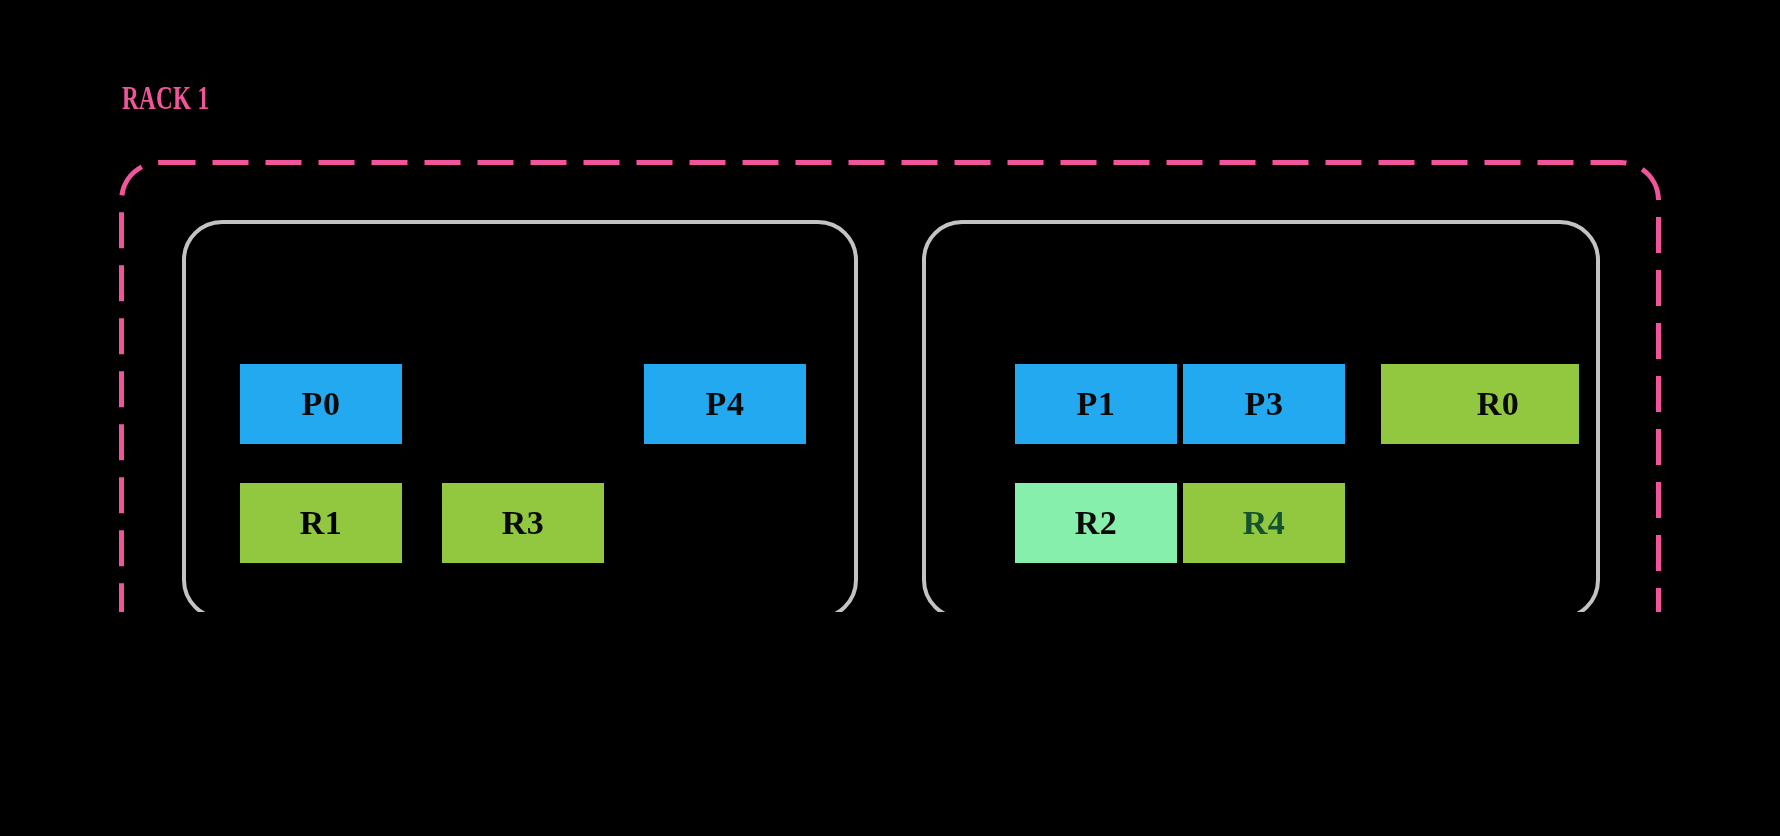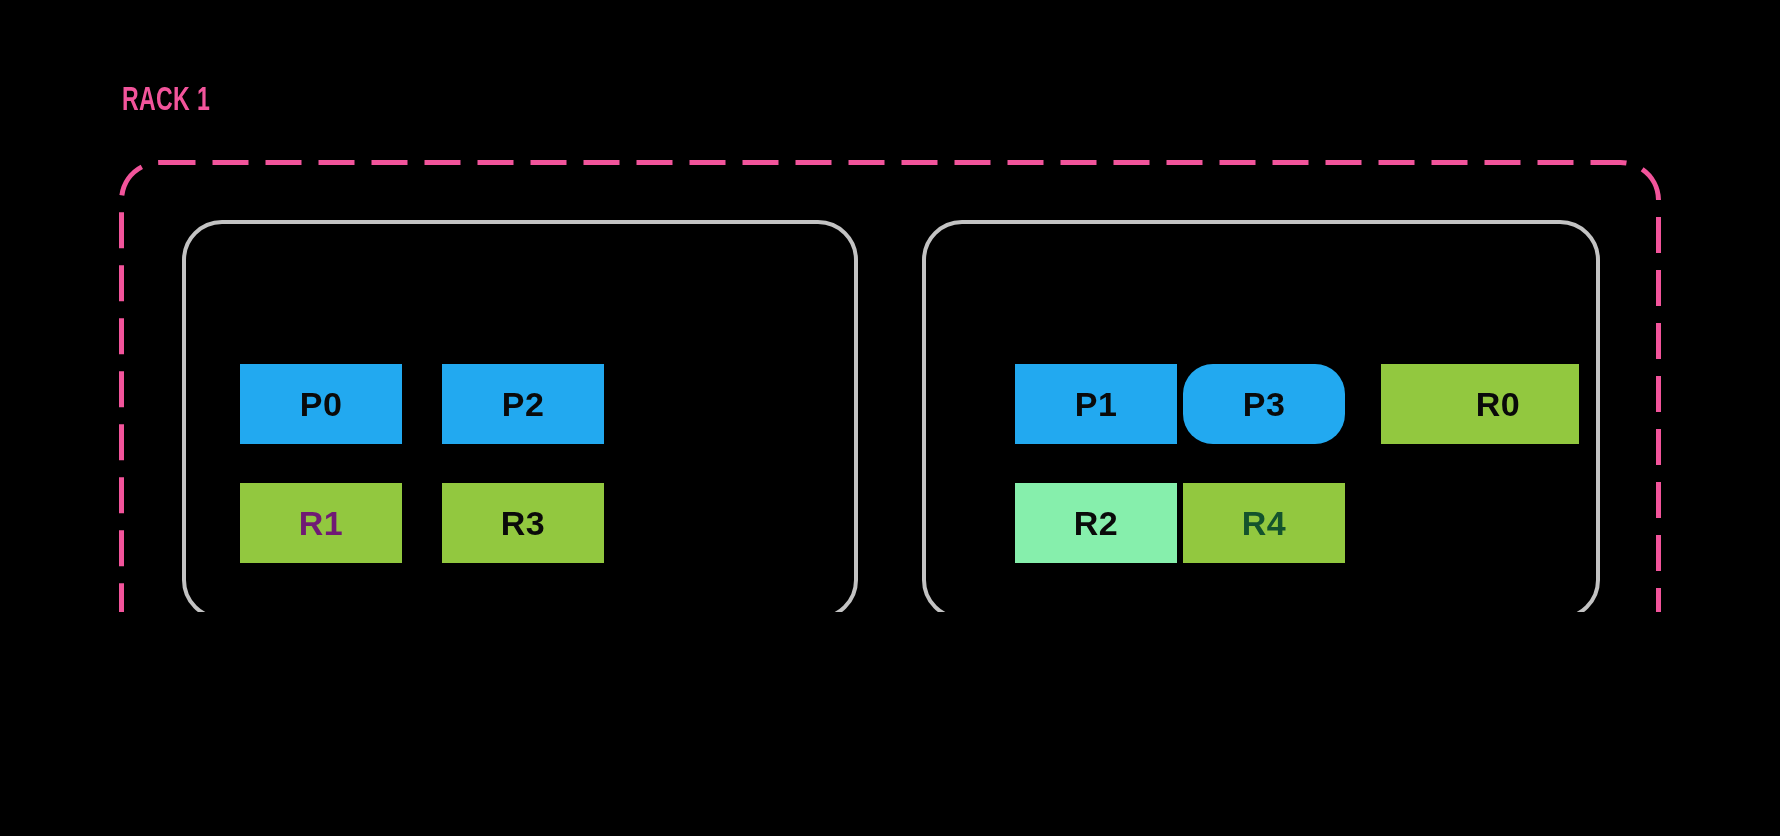--- a/index.html
+++ b/index.html
@@ -6,21 +6,21 @@
     margin: 0;
     padding: 0;
     background: #000000;
   }
   .canvas {
     position: relative;
     width: 1780px;
     height: 612px;
     background: #000000;
     overflow: hidden;
-    font-family: Liberation Sans, sans-serif;
+    font-family: Liberation Serif, serif;
   }
   .rack-label {
     position: absolute;
     left: 122px;
     top: 82px;
     font-size: 33px;
     line-height: 33px;
     font-weight: bold;
     letter-spacing: 0.5px;
     transform: scaleX(0.70);
@@ -76,30 +76,30 @@
   <svg class="rack-border-svg" viewBox="0 0 1780 836">
     <rect x="121.5" y="162.5" width="1537" height="590" rx="38" fill="none" stroke-width="5" stroke-dasharray="36 17" stroke="#F2549B"></rect>
   </svg>
 
   <div class="host host-1" style="border-color: rgb(195, 195, 195);"></div>
 
   <div class="host host-2" style="border-color: rgb(195, 195, 195);"></div>
 
   <div class="node row-top n-h1-c1" style="background: rgb(34, 169, 240); color: rgb(10, 10, 10); text-align: right;">P0</div>
 
-  <div class="node row-top n-h1-c2" style="background: rgb(34, 169, 240); color: rgb(10, 10, 10);">P2</div>
 
+  <div class="node row-top n-h1-c3" style="background: rgb(34, 169, 240); color: rgb(10, 10, 10);">P4</div>
 
-  <div class="node row-bottom n-h1-c1" style="background: rgb(146, 200, 63); color: #701a75;">R1</div>
+  <div class="node row-bottom n-h1-c1" style="background: rgb(146, 200, 63); color: #000000;">R1</div>
 
   <div class="node row-bottom n-h1-c2" style="background: rgb(146, 200, 63); color: rgb(10, 10, 10);">R3</div>
 
   <div class="node row-top n-h2-c1" style="background: rgb(34, 169, 240); color: rgb(10, 10, 10);">P1</div>
 
-  <div class="node row-top n-h2-c2" style="background: rgb(34, 169, 240); color: rgb(10, 10, 10); border-radius: 30px;">P3</div>
+  <div class="node row-top n-h2-c2" style="background: rgb(34, 169, 240); color: rgb(10, 10, 10);">P3</div>
 
   <div class="node row-top n-h2-c3" style="background: rgb(146, 200, 63); color: rgb(10, 10, 10);">R0</div>
 
   <div class="node row-bottom n-h2-c1" style="background: #86efac; color: rgb(10, 10, 10);">R2</div>
 
   <div class="node row-bottom n-h2-c2" style="background: rgb(146, 200, 63); color: #14532d;">R4</div>
 
 </div>
 
 </body></html>

